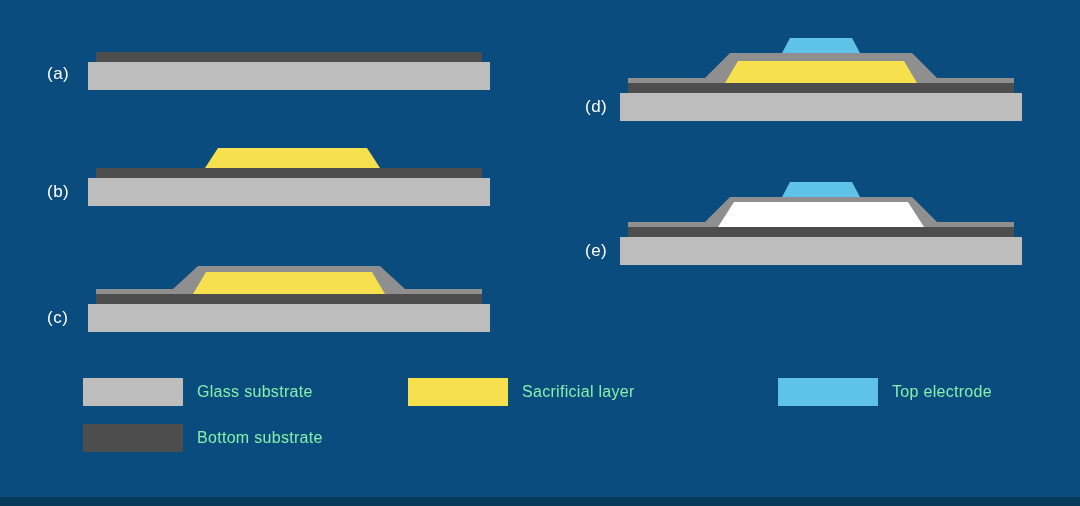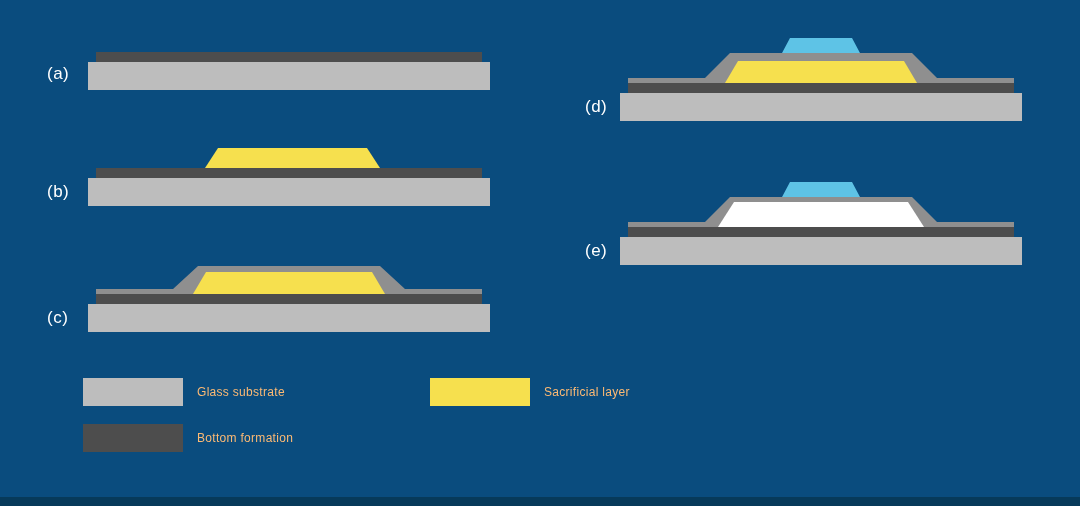--- a/index.html
+++ b/index.html
@@ -33,23 +33,23 @@
   .legend-col { position: absolute; top: 0; }
   .legend-item {
     display: flex;
     align-items: center;
     height: 28px;
     margin-bottom: 18px;
   }
   .legend-item svg { display: block; flex: 0 0 auto; }
   .legend-text {
     margin-left: 14px;
-    font-size: 12px;
+    font-size: 16px;
     letter-spacing: 0.3px;
-    color: #fdba74;
+    color: #86efac;
     white-space: nowrap;
   }
   .footer-bar {
     position: absolute;
     left: 0;
     bottom: 0;
     width: 1080px;
     height: 9px;
     background: #073a5a;
   }
@@ -102,31 +102,37 @@
     <div class="legend-item">
       <svg width="100" height="28">
         <rect x="0" y="0" width="100" height="28" fill="#bdbdbd"></rect>
       </svg>
       <span class="legend-text">Glass substrate</span>
     </div>
     <div class="legend-item">
       <svg width="100" height="28">
         <rect x="0" y="0" width="100" height="28" fill="#4d4d4d"></rect>
       </svg>
-      <span class="legend-text">Bottom formation</span>
+      <span class="legend-text">Bottom substrate</span>
     </div>
   </div>
 
-  <div class="legend-col" style="left:430px;">
+  <div class="legend-col" style="left:408px;">
     <div class="legend-item">
       <svg width="100" height="28">
         <rect x="0" y="0" width="100" height="28" fill="#f6e04e"></rect>
       </svg>
       <span class="legend-text">Sacrificial layer</span>
     </div>
   </div>
 
   <div class="legend-col" style="left:778px;">
+    <div class="legend-item">
+      <svg width="100" height="28">
+        <rect x="0" y="0" width="100" height="28" fill="#5ec3e6"></rect>
+      </svg>
+      <span class="legend-text">Top electrode</span>
+    </div>
   </div>
 
 </div>
 
 <div class="footer-bar"></div>
 
 </body></html>

